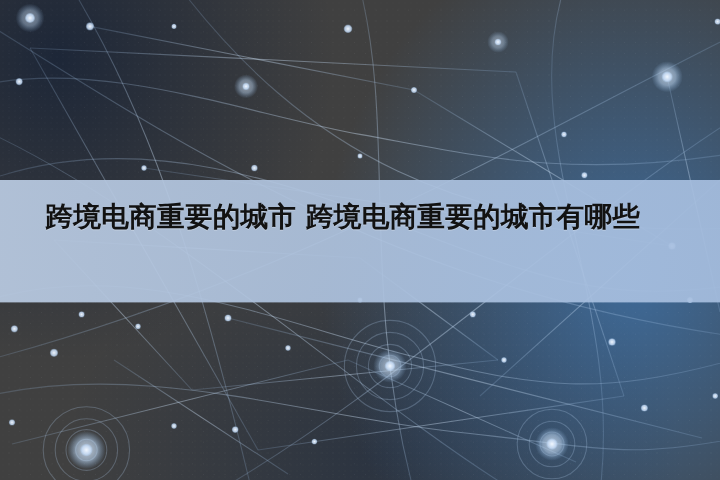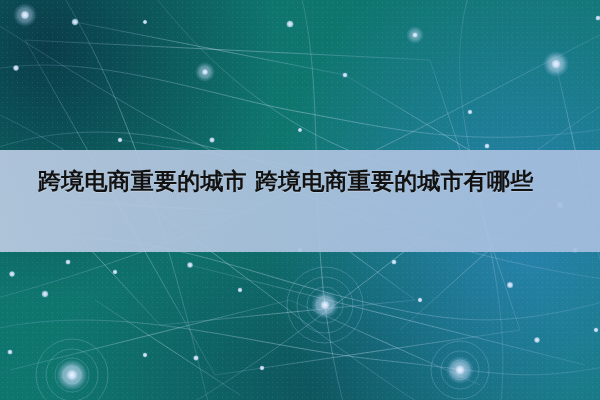--- a/index.html
+++ b/index.html
@@ -18,21 +18,21 @@
     background:
       linear-gradient(118deg,
         #12305c 0%,
         #163868 14%,
         #1a4party 14%,
         #1b4377 30%,
         #1d4d8c 48%,
         #1f5ba8 66%,
         #2066bd 82%,
         #2570c8 100%);
-    background-color: #0f766e;
+    background-color: #404040;
   }
 
   
   .glow-wash {
     position: absolute;
     inset: 0;
     background:
       radial-gradient(ellipse 70% 120% at 88% 58%, rgba(60,140,225,0.55) 0%, rgba(60,140,225,0.0) 62%),
       radial-gradient(ellipse 55% 90% at 8% 12%, rgba(6,22,50,0.60) 0%, rgba(6,22,50,0.0) 70%),
       radial-gradient(ellipse 60% 70% at 52% 96%, rgba(10,32,66,0.38) 0%, rgba(10,32,66,0.0) 72%);

